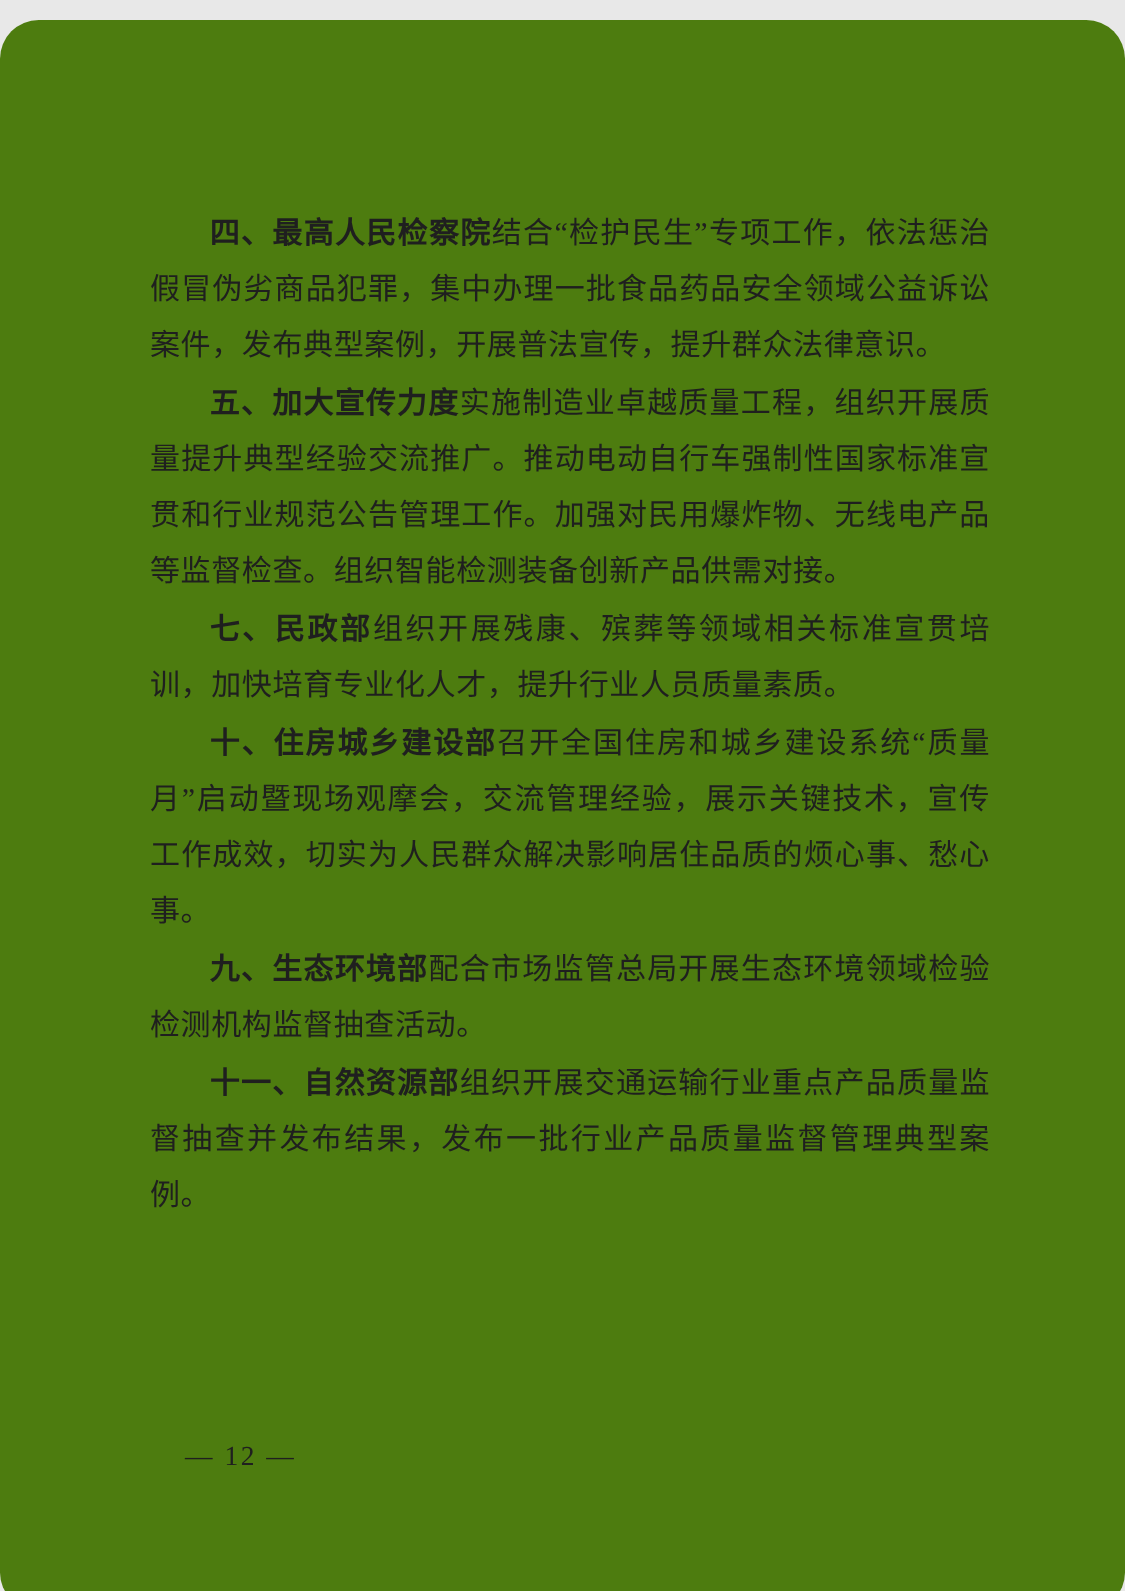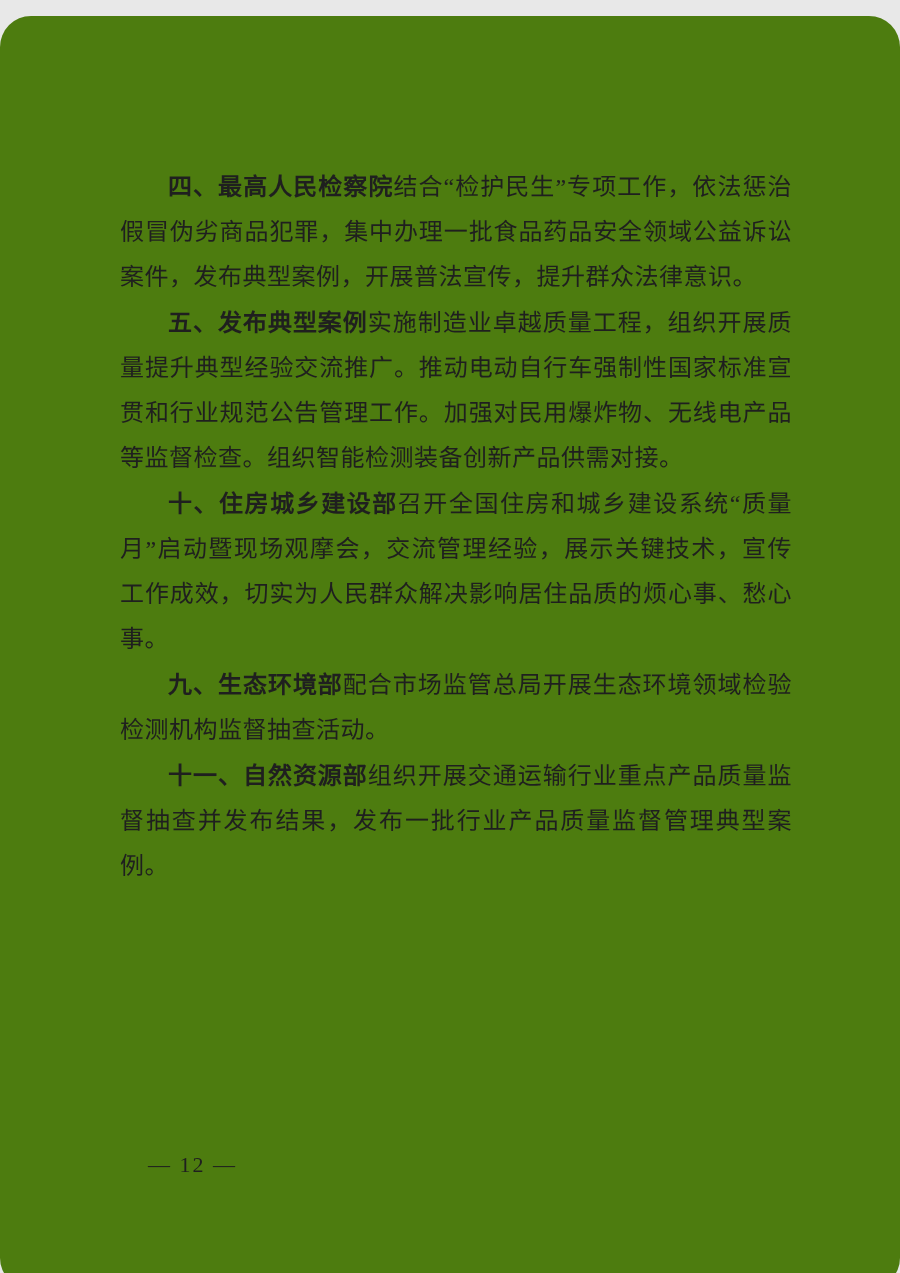--- a/index.html
+++ b/index.html
@@ -53,23 +53,24 @@
   }
 </style>
 </head>
 <body>
 
 <div class="page">
   <div class="content">
 
     <p class="para"><span class="lead">四、最高人民检察院</span><span class="body-text">结合“检护民生”专项工作，依法惩治假冒伪劣商品犯罪，集中办理一批食品药品安全领域公益诉讼案件，发布典型案例，开展普法宣传，提升群众法律意识。</span></p>
 
-    <p class="para"><span class="lead">五、发布典型案例</span><span class="body-text">实施制造业卓越质量工程，组织开展质量提升典型经验交流推广。推动电动自行车强制性国家标准宣贯和行业规范公告管理工作。加强对民用爆炸物、无线电产品等监督检查。组织智能检测装备创新产品供需对接。</span></p>
+    <p class="para"><span class="lead">五、加大宣传力度</span><span class="body-text">实施制造业卓越质量工程，组织开展质量提升典型经验交流推广。推动电动自行车强制性国家标准宣贯和行业规范公告管理工作。加强对民用爆炸物、无线电产品等监督检查。组织智能检测装备创新产品供需对接。</span></p>
 
 
+    <p class="para"><span class="lead">七、民政部</span><span class="body-text">组织开展残康、殡葬等领域相关标准宣贯培训，加快培育专业化人才，提升行业人员质量素质。</span></p>
 
 
     <p class="para"><span class="lead">十、住房城乡建设部</span><span class="body-text">召开全国住房和城乡建设系统“质量月”启动暨现场观摩会，交流管理经验，展示关键技术，宣传工作成效，切实为人民群众解决影响居住品质的烦心事、愁心事。</span></p>
 
     <p class="para"><span class="lead">九、生态环境部</span><span class="body-text">配合市场监管总局开展生态环境领域检验检测机构监督抽查活动。</span></p>
 
     <p class="para"><span class="lead">十一、自然资源部</span><span class="body-text">组织开展交通运输行业重点产品质量监督抽查并发布结果，发布一批行业产品质量监督管理典型案例。</span></p>
 
   </div>
 

